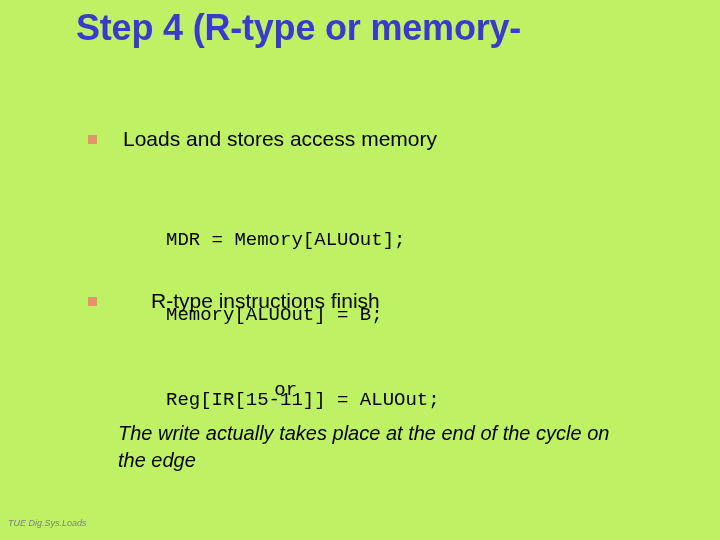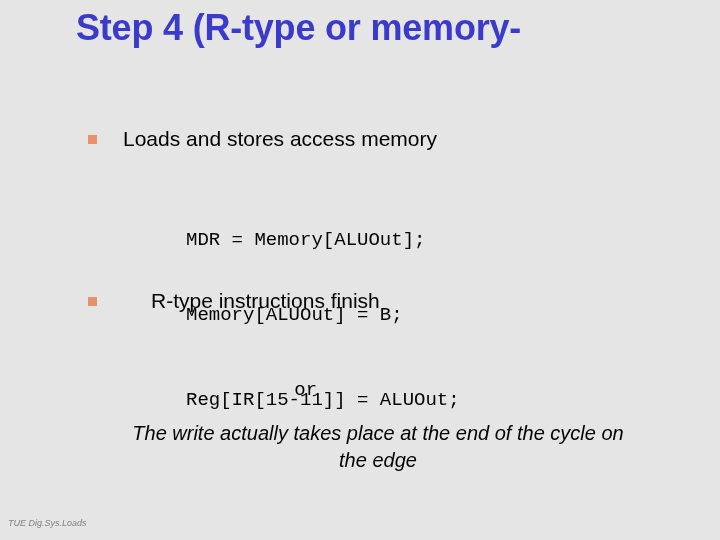--- a/index.html
+++ b/index.html
@@ -10,21 +10,21 @@
     width: 720px;
     height: 540px;
     background: #ffffff;
     font-family: "Liberation Sans", sans-serif;
     overflow: hidden;
   }
   .slide {
     position: relative;
     width: 720px;
     height: 540px;
-    background: #e5e5e5;
+    background: #bef264;
   }
 
   
   .slide-title {
     position: absolute;
     left: 76px;
     top: 9px;
     width: 600px;
     font-family: "Liberation Sans", sans-serif;
     font-weight: bold;
@@ -69,39 +69,37 @@
   }
 
   
   .code-block {
     position: absolute;
     font-family: "Liberation Mono", "DejaVu Sans Mono", monospace;
     font-size: 19px;
     line-height: 25px;
     color: #000000;
     white-space: pre;
-    margin-left: 20px;
   }
   .code-block.c1 { left: 166px; top: 178px; }
   .code-block.c2 { left: 166px; top: 338px; }
   .code-line { white-space: pre; }
   .code-line.center { text-align: center; }
 
   
   .note {
     position: absolute;
     left: 118px;
     top: 420px;
     width: 520px;
     font-family: "Liberation Sans", sans-serif;
     font-style: italic;
     font-size: 20px;
     line-height: 27px;
     color: #000000;
-    text-align: center;
   }
 
   
   .footer-left {
     position: absolute;
     left: 8px;
     top: 518px;
     font-family: "Liberation Sans", sans-serif;
     font-style: italic;
     font-size: 9px;

